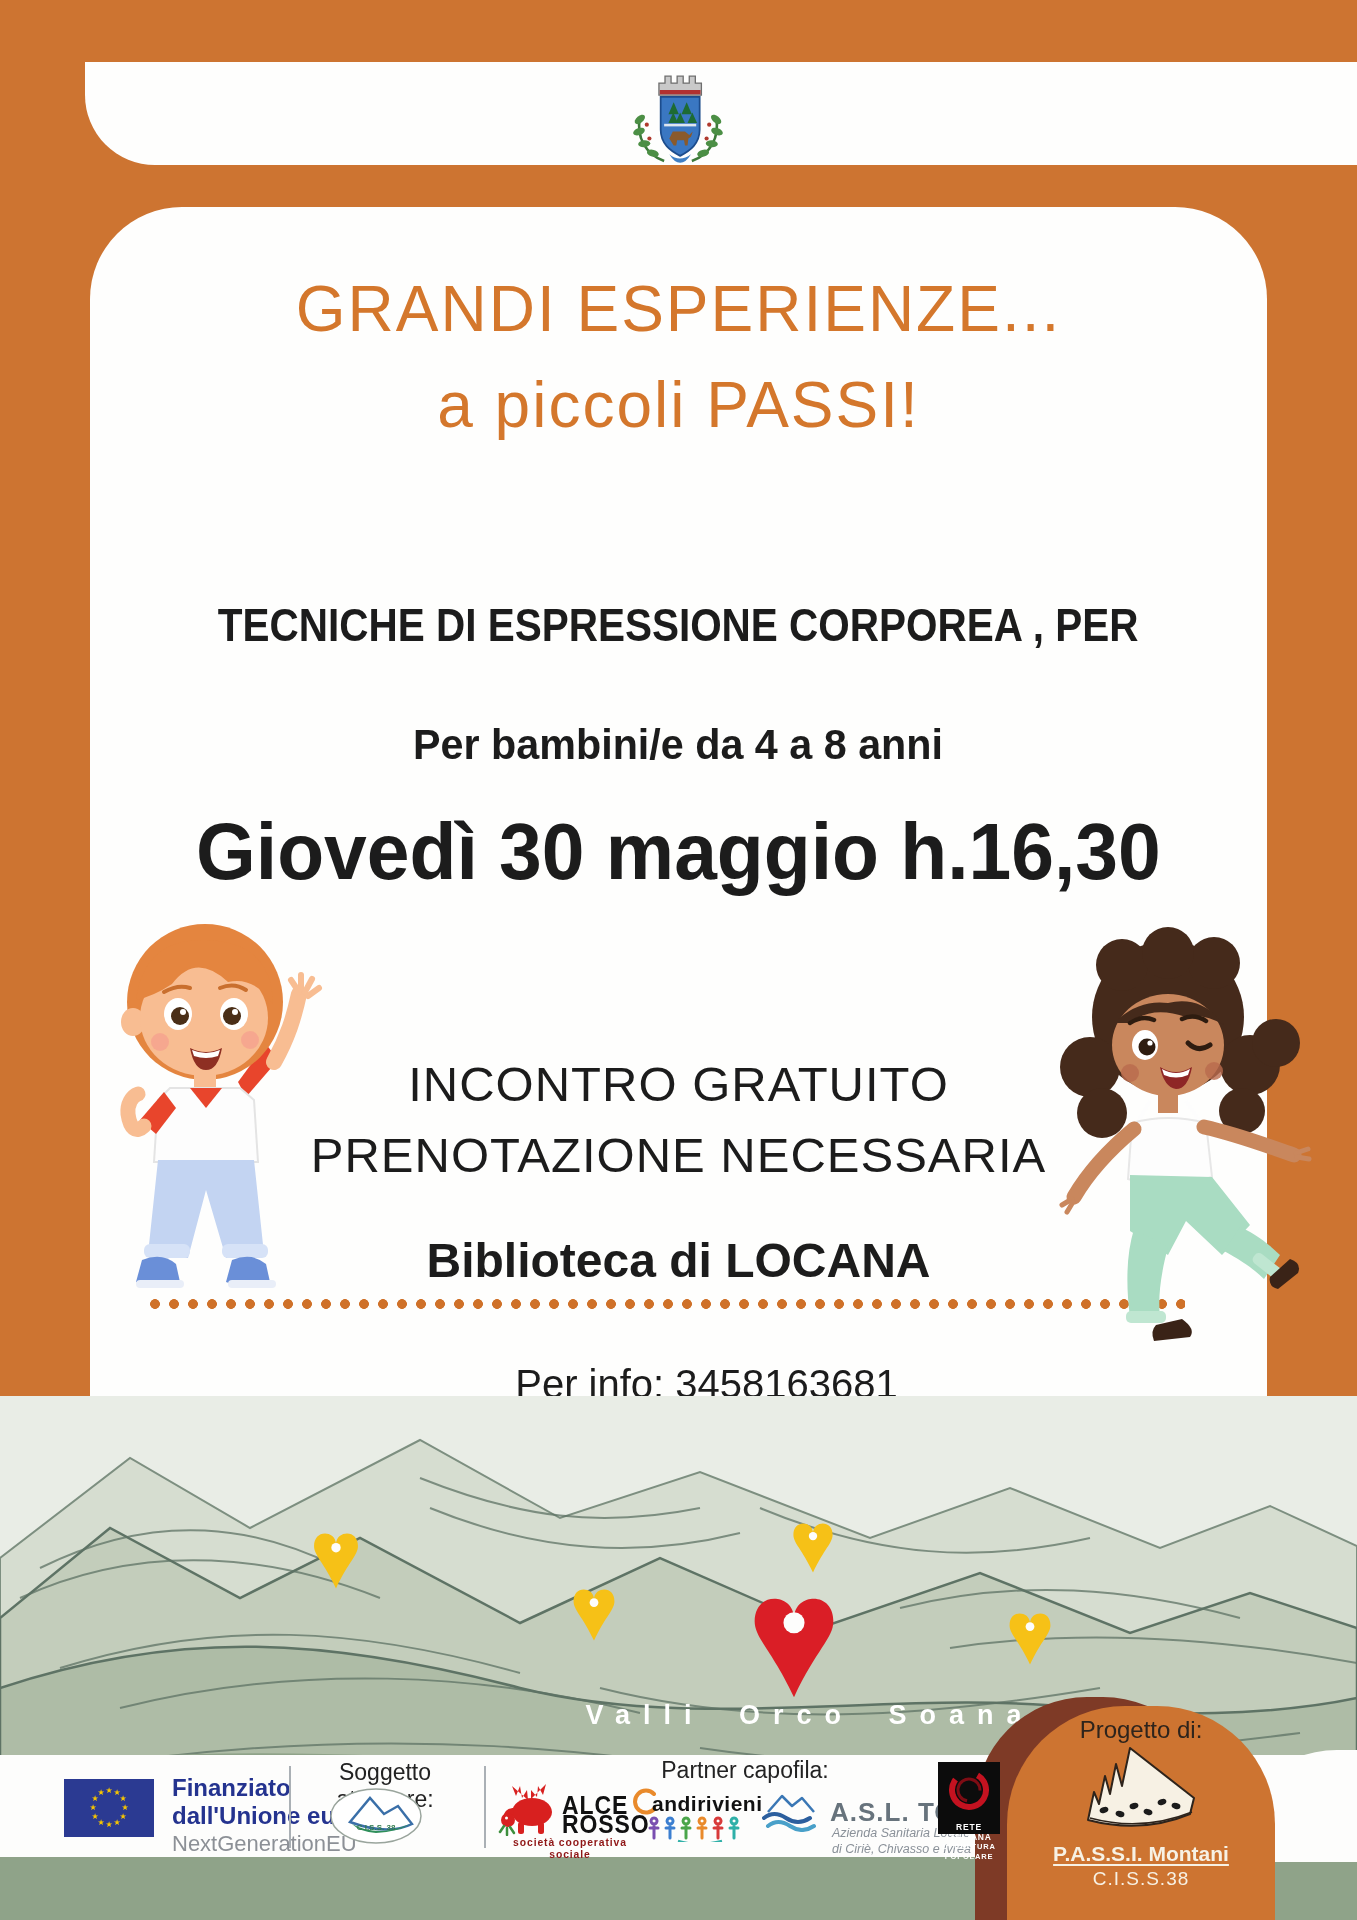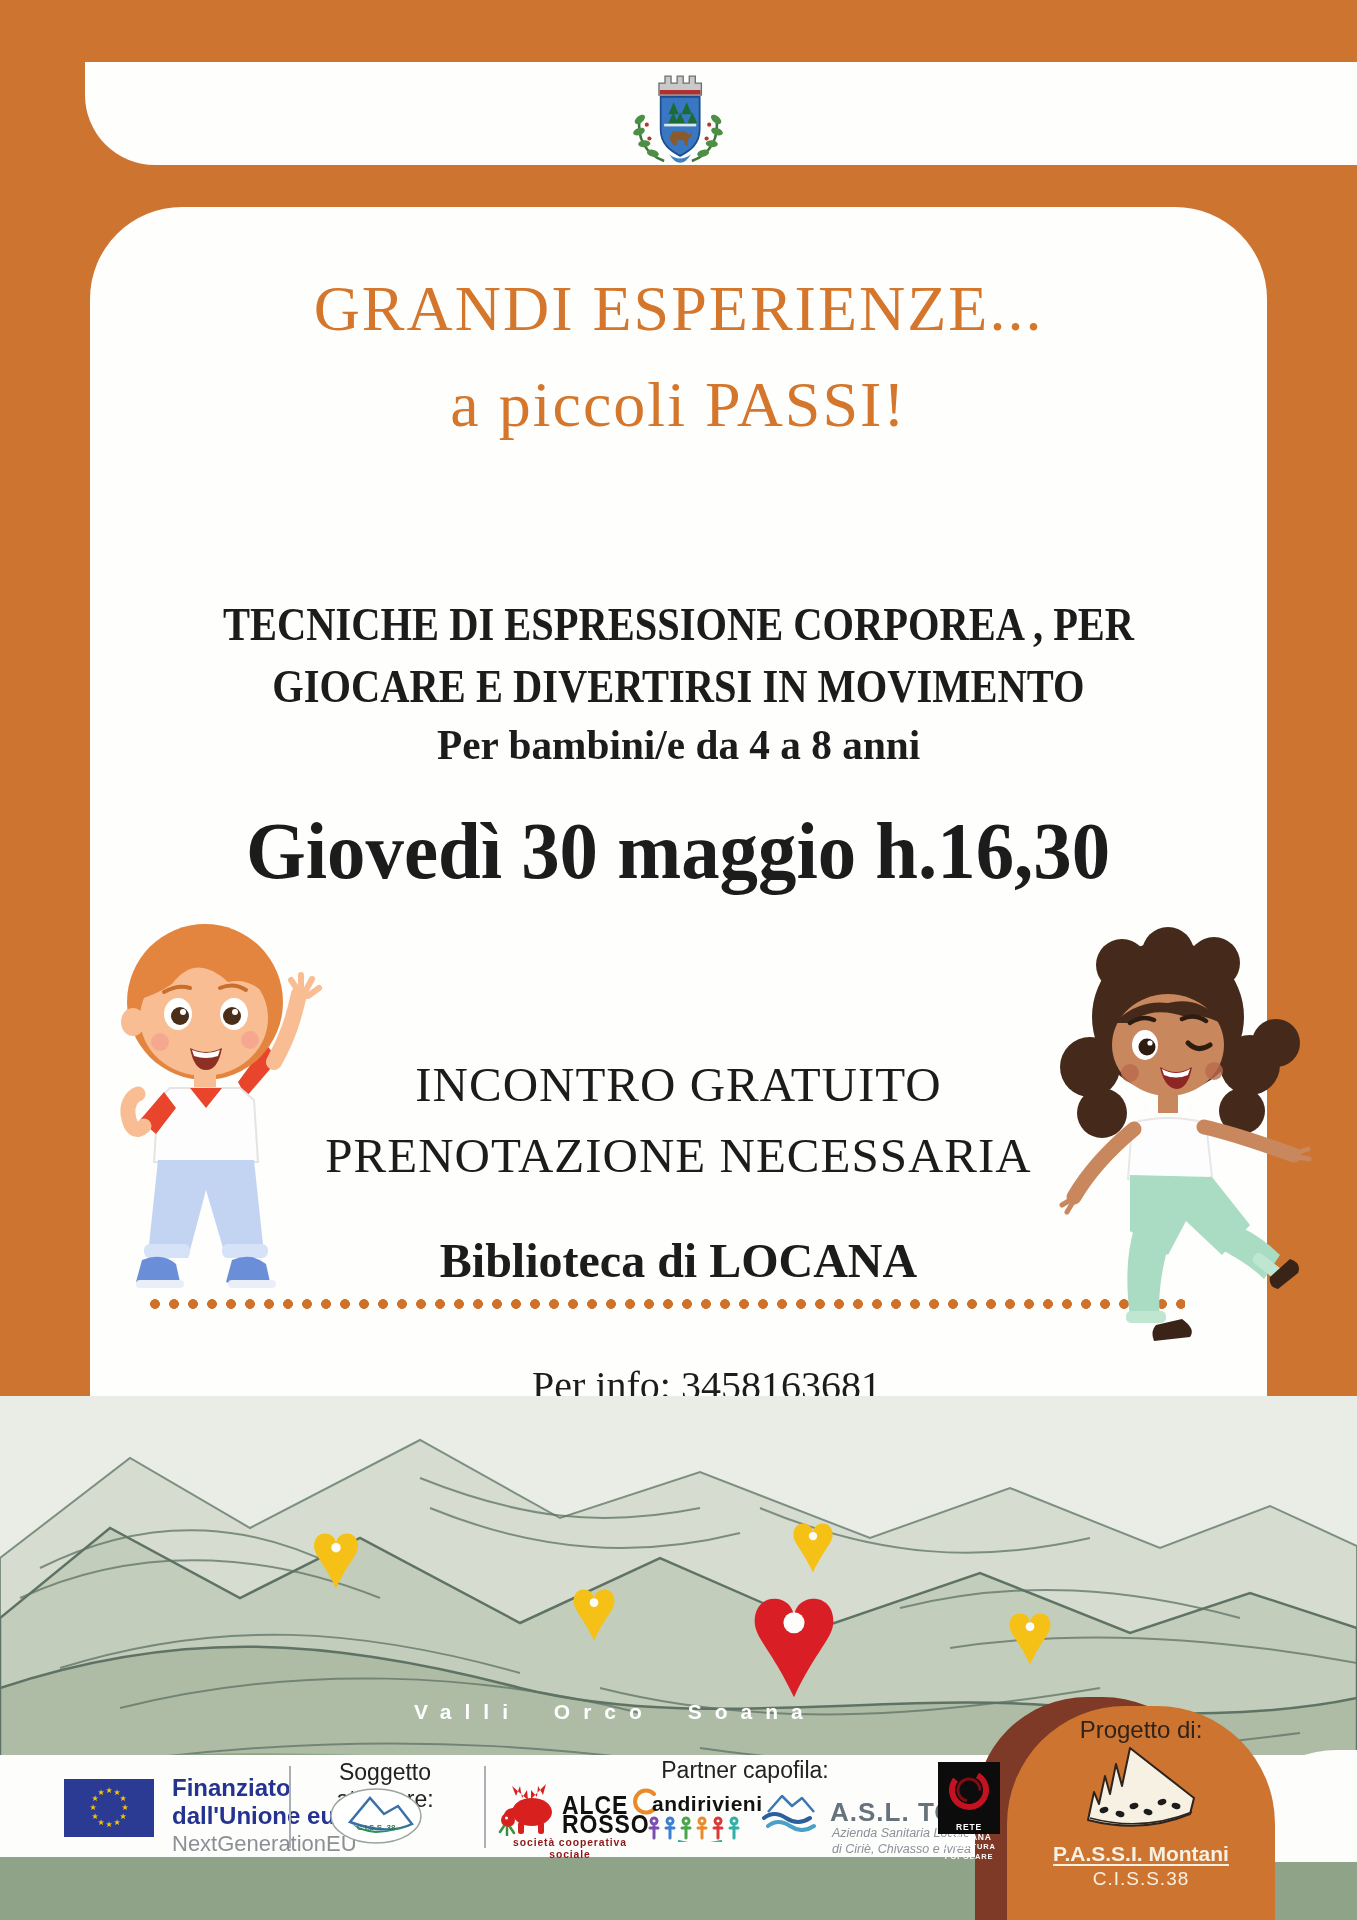--- a/index.html
+++ b/index.html
@@ -7,37 +7,37 @@
     position:relative; width:1357px; height:1920px; overflow:hidden;
     background:#cd7431;
     font-family:"Liberation Sans","DejaVu Sans",sans-serif;
     margin:0 auto;
   }
   .abs{position:absolute;}
   
   .top-band{left:85px; top:62px; width:1272px; height:103px; background:#fefefd; border-radius:0 0 0 70px;}
   .card{left:90px; top:207px; width:1177px; height:1713px; background:#fefefd; border-radius:92px 92px 0 0;}
   
-  .row{left:90px; width:1177px; text-align:center; color:#1c1c1c;font-family:Liberation Serif, serif;}
+  .row{left:90px; width:1177px; text-align:center; color:#1c1c1c;}
   .cond{display:inline-block; transform:scaleX(0.88); transform-origin:center; white-space:nowrap;}
   .cond95{display:inline-block; transform:scaleX(0.96); transform-origin:center; white-space:nowrap;}
   .title{font-size:64px; letter-spacing:2px; color:#d4772c; font-weight:400;}
   .headline{font-size:71px; font-weight:700; color:#d2701f;}
   .sub{font-size:46px; font-weight:700;}
   .sub3{font-size:43px; font-weight:700;}
   .datetime{font-size:80px; font-weight:700;}
   .note{font-size:49px; font-weight:400; letter-spacing:1px;}
   .location{font-size:48px; font-weight:700;}
   .info{font-size:40px; font-weight:400;margin-left:28px;}
   .dots{left:150px; top:1298px; width:1035px; height:12px;
         background:radial-gradient(circle at 5px 6px,#cf7129 4.6px,rgba(0,0,0,0) 5.2px);
         background-size:19px 12px; background-repeat:repeat-x;}
   
-  .valli{left:414px; top:1700px; width:720px; color:#fff;
-         font-weight:700; font-size:21px; letter-spacing:13px; word-spacing:14px;}
+  .valli{left:450px; top:1700px; width:720px; text-align:center; color:#fff;
+         font-weight:700; font-size:27px; letter-spacing:13px; word-spacing:14px;}
   
   .footer-strip{left:0; top:1755px; width:1357px; height:102px; background:#fdfdfc;}
   .footer-disc{left:1225px; top:1750px; width:132px; height:112px; background:#fdfdfc; border-radius:115px 0 0 0;}
   .arch-shadow{left:975px; top:1697px; width:240px; height:223px; background:#7e3a26; border-radius:112px 112px 0 0;}
   .arch{left:1007px; top:1706px; width:268px; height:214px; background:#cd7431; border-radius:118px 118px 0 0;}
   .progetto{left:1007px; top:1716px; width:268px; text-align:center; color:#2e241c; font-size:24px; font-weight:400;}
   .vline{width:2px; background:#aab0b5;}
   .eu-text1{color:#24338f; font-weight:700; font-size:24px; line-height:28px;}
   .eu-text3{color:#8c9096; font-size:22px;}
   .label-sm{color:#222; font-size:23px;}
@@ -100,23 +100,20 @@
 
   <div class="abs card"></div>
 
   <div class="abs row title" style="top:272px;">GRANDI ESPERIENZE...</div>
   <div class="abs row title" style="top:368px;">a piccoli PASSI!</div>
 
 
   <div class="abs row" style="top:598px;">
     <span class="sub cond">TECNICHE DI ESPRESSIONE CORPOREA , PER</span>
   </div>
-  <div class="abs row" style="top:660px;">
-    <span class="sub cond">GIOCARE E DIVERTIRSI IN MOVIMENTO</span>
-  </div>
   <div class="abs row" style="top:720px;">
     <span class="sub3 cond95">Per bambini/e da 4 a 8 anni</span>
   </div>
 
   <div class="abs row" style="top:806px;">
     <span class="datetime cond95">Giovedì 30 maggio h.16,30</span>
   </div>
 
   <div class="abs row note" style="top:1056px;">INCONTRO GRATUITO</div>
   <div class="abs row note" style="top:1127px;">PRENOTAZIONE NECESSARIA</div>

